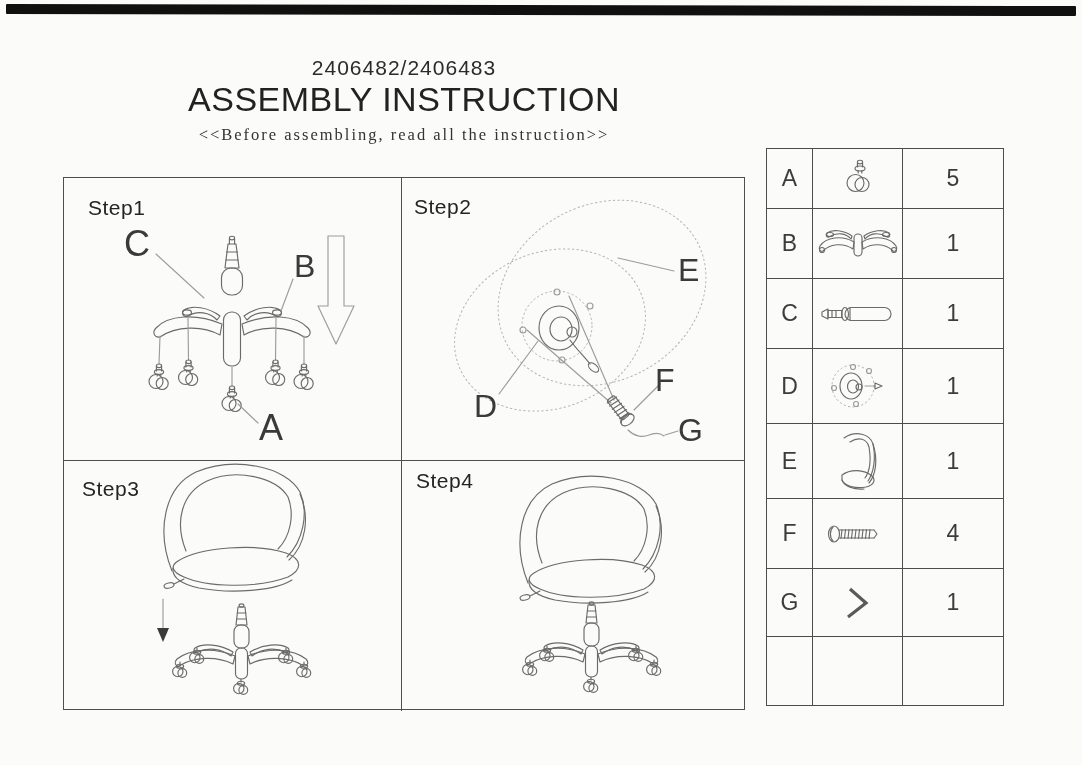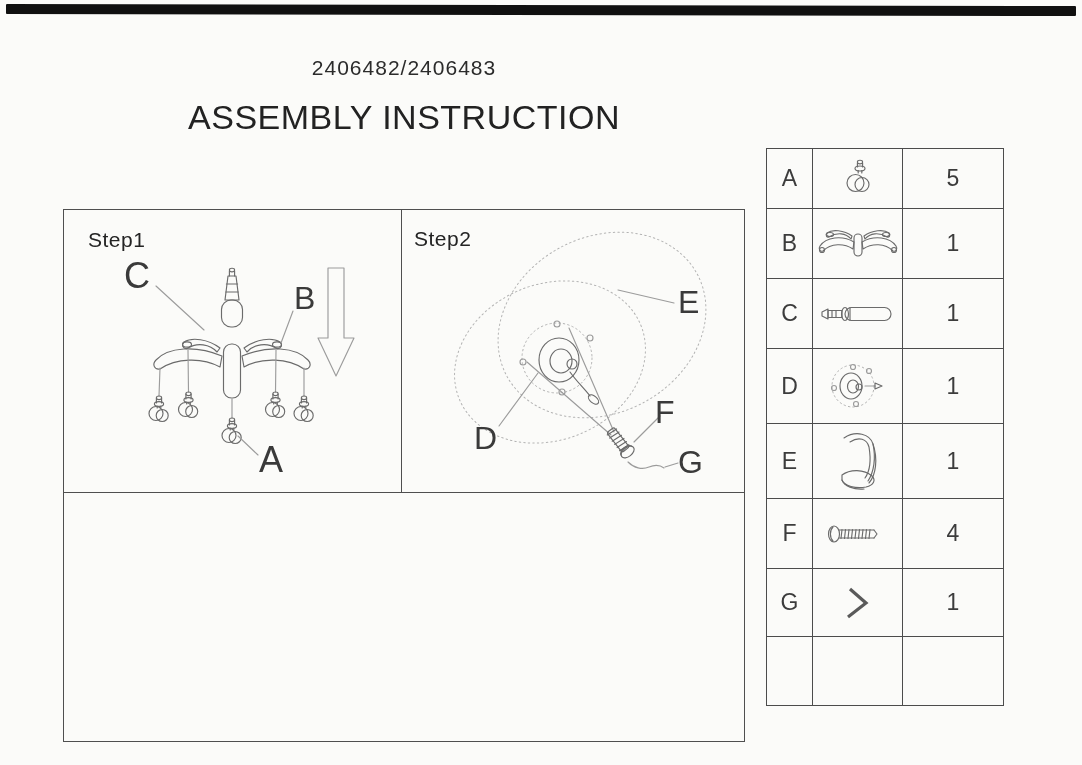--- a/index.html
+++ b/index.html
@@ -7,28 +7,28 @@
     position:relative;width:1082px;height:765px;overflow:hidden;
     background:#fbfbf9;
     font-family:"Liberation Sans", sans-serif;
     color:#262626;
   }
   .scan-bar{position:absolute;left:6px;top:5px;width:1070px;height:10px;background:#101010;transform:rotate(.12deg);border-radius:1px;}
 
   
   .doc-header{position:absolute;left:63px;top:56px;width:682px;text-align:center;}
   .product-code{font-size:21px;letter-spacing:1px;color:#2b2b2b;}
-  .doc-title{font-size:34px;letter-spacing:.5px;color:#222;margin-top:18px;}
+  .doc-title{font-size:34px;letter-spacing:.5px;color:#222;margin-top:0;}
   .doc-subtitle{font-family:"Liberation Serif", serif;font-size:16.5px;letter-spacing:2px;color:#333;margin-top:6px;}
 
   
   .steps-grid{
     position:absolute;left:63px;top:177px;width:682px;height:533px;
     border:1.5px solid #4f4f4f;box-sizing:border-box;
-    display:grid;grid-template-columns:338px 343px;grid-template-rows:283px 250px;margin-top:32px;
+    display:grid;grid-template-columns:338px 343px;grid-template-rows:283px 250px;
   }
   .panel{position:relative;box-sizing:border-box;}
   .panel.br{border-right:1.4px solid #4f4f4f;}
   .panel.bb{border-bottom:1.4px solid #4f4f4f;}
   .step-label{position:absolute;font-size:21px;letter-spacing:.5px;color:#242424;}
   .panel svg{position:absolute;left:0;top:0;}
   .callout{position:absolute;font-size:32px;color:#3a3a3a;line-height:1;}
   .callout.big{font-size:36px;}
 
   
@@ -101,20 +101,21 @@
         <use href="#cast2" x="177" y="216"></use>
         <use href="#cast2" x="222" y="185"></use>
         <use href="#cast2" x="240" y="199"></use>
       </g>
     </defs>
   </svg>
 
   <div class="doc-header">
     <div class="product-code">2406482/2406483</div>
     <div class="doc-title">ASSEMBLY INSTRUCTION</div>
+    <div class="doc-subtitle">&lt;&lt;Before assembling, read all the instruction&gt;&gt;</div>
   </div>
 
   <div class="steps-grid">
 
     <div class="panel br bb">
       <svg class="draw" width="338" height="283" viewBox="0 0 338 283">
 
         <ellipse cx="168" cy="60" rx="2.6" ry="1.8"></ellipse>
         <path d="M165.4 61 L165.4 66 M170.6 61 L170.6 66"></path>
         <path d="M164 66 L161 90 L175 90 L172 66 Z"></path>
@@ -177,21 +178,37 @@
 
         <path class="faint" d="M272 93 L216 80 M97 216 L136 163 M258 206 L232 232 M276 253 L263 257"></path>
       </svg>
       <span class="step-label" style="left:12px;top:17px">Step2</span>
       <span class="callout" style="left:276px;top:76px">E</span>
       <span class="callout" style="left:72px;top:212px">D</span>
       <span class="callout" style="left:253px;top:186px">F</span>
       <span class="callout" style="left:276px;top:236px">G</span>
     </div>
 
-
+    <div class="panel br">
+      <svg class="draw" width="338" height="250" viewBox="0 0 338 250">
+        <use href="#seat-shell" x="-4" y="-8"></use>
+        <path class="faint" d="M99 138 L99 170"></path>
+        <path class="fill-dark" d="M93 167 L105 167 L99 181 Z"></path>
+        <use href="#base-assy" y="2"></use>
+      </svg>
+      <span class="step-label" style="left:18px;top:16px">Step3</span>
+    </div>
+
+    <div class="panel">
+      <svg class="draw" width="343" height="250" viewBox="0 0 343 250">
+        <use href="#seat-shell" x="14" y="4"></use>
+        <use href="#base-assy" x="12" y="0"></use>
+      </svg>
+      <span class="step-label" style="left:14px;top:8px">Step4</span>
+    </div>
   </div>
 
 
   <div class="parts-table">
 
     <div class="cell letter">A</div>
     <div class="cell">
       <svg class="draw" width="54" height="46" viewBox="0 0 54 46">
         <ellipse cx="29" cy="6" rx="2.6" ry="1.8"></ellipse>
         <path d="M26.4 7 L26.4 11 M31.6 7 L31.6 11"></path>

